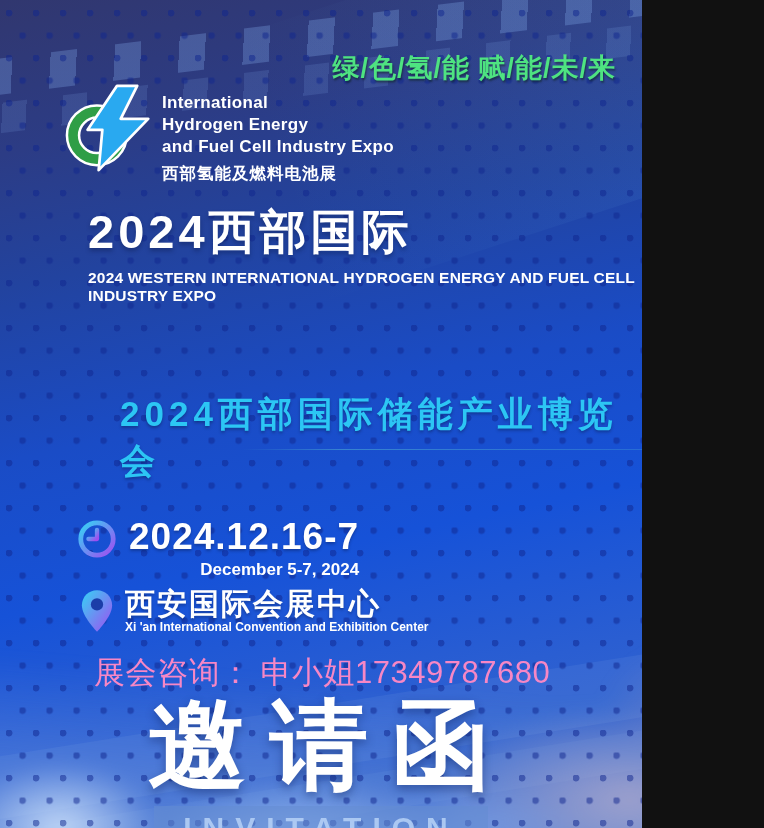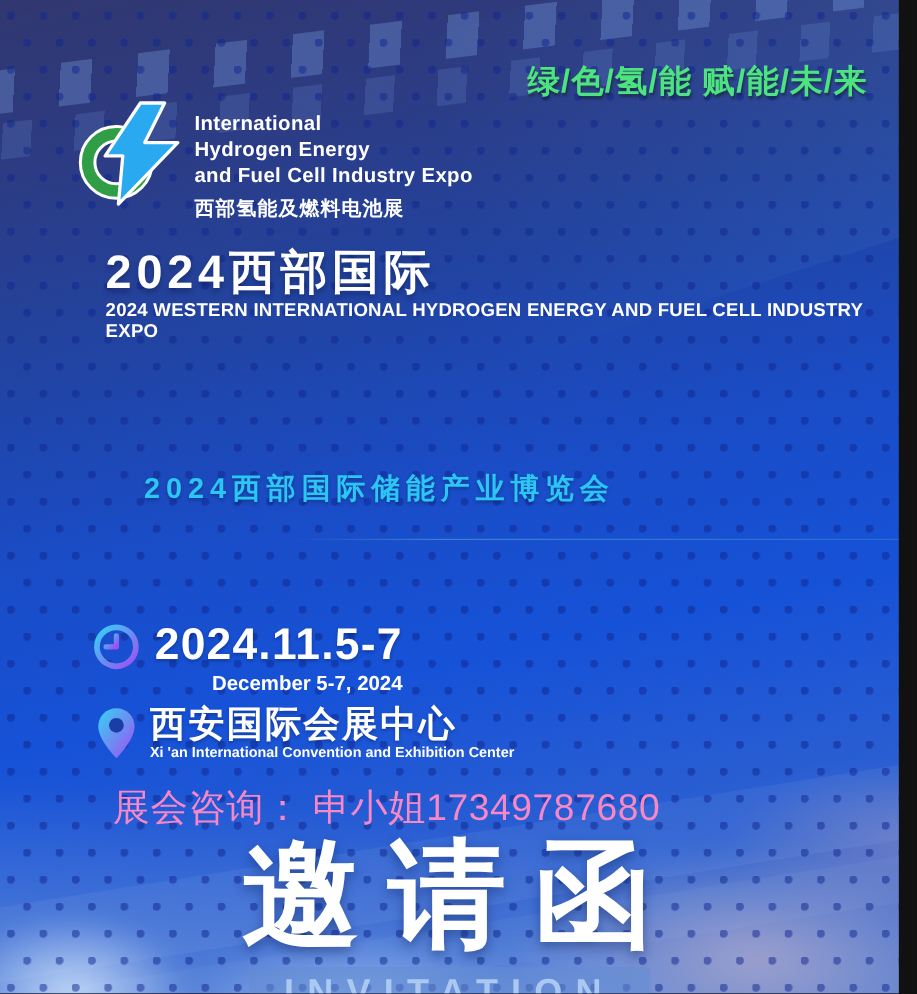--- a/index.html
+++ b/index.html
@@ -1,18 +1,18 @@
 <!DOCTYPE html>
 <html><head>
 <meta charset="utf-8">
 <style>
   html,body{margin:0;padding:0;background:#111;}
   *{box-sizing:border-box;}
   .poster{
-    position:relative;width:749px;height:828px;overflow:hidden;
+    position:relative;width:642px;height:828px;overflow:hidden;
     font-family:"Liberation Sans","DejaVu Sans",sans-serif;
     color:#ffffff;
     background:linear-gradient(168deg,#31376f 0%,#2c3c85 16%,#22439f 30%,#1a4cc6 48%,#1652d8 64%,#2a5ed2 80%,#3d6bc9 100%);
   }
   
   .band{position:absolute;pointer-events:none;}
   .band1{top:4px;left:-80px;width:1050px;height:36px;transform:rotate(-7deg);
     background:repeating-linear-gradient(100deg,rgba(130,170,235,0.30) 0 26px,transparent 26px 64px);}
   .band2{top:46px;left:-60px;width:1050px;height:30px;transform:rotate(-7deg);
     background:repeating-linear-gradient(100deg,rgba(130,170,235,0.16) 0 24px,transparent 24px 60px);}
@@ -40,27 +40,27 @@
   
   .slogan{position:absolute;right:26px;top:50px;font-size:27px;font-weight:800;color:#4ee381;
     letter-spacing:1px;text-shadow:1px 2px 2px rgba(15,35,30,0.55);}
   
   .logo-row{position:absolute;left:62px;top:84px;display:flex;align-items:flex-start;gap:12px;}
   .logo-text{padding-top:8px;}
   .logo-en div{font-size:17px;font-weight:700;line-height:1.3;letter-spacing:0.3px;}
   .logo-cn{font-size:16.5px;font-weight:800;margin-top:5px;letter-spacing:1px;}
   
   .main-title{position:absolute;left:88px;top:206px;text-shadow:0 3px 4px rgba(10,20,60,0.35);}
-  .t1{font-size:39px;font-weight:900;letter-spacing:4px;line-height:1.12;}
+  .t1{font-size:47px;font-weight:900;letter-spacing:4px;line-height:1.12;}
   .t2{font-size:47px;font-weight:900;letter-spacing:0.5px;line-height:1.12;margin-top:3px;}
-  .t-en{font-size:15.5px;font-weight:700;letter-spacing:0.2px;text-shadow:none;}
+  .t-en{font-size:15.5px;font-weight:700;margin-top:10px;letter-spacing:0.2px;text-shadow:none;}
   
   .concurrent{position:absolute;left:86px;top:374px;}
   .conc-label-row{display:flex;align-items:center;gap:7px;font-size:27px;font-weight:800;text-shadow:0 2px 3px rgba(10,20,60,0.35);}
-  .storage-cn{margin:17px 0 3px 34px;font-size:24px;font-weight:800;color:#2cc6f4;letter-spacing:5px;
+  .storage-cn{margin:17px 0 3px 34px;font-size:35px;font-weight:800;color:#2cc6f4;letter-spacing:5px;
     text-shadow:0 2px 3px rgba(10,25,70,0.4);}
   .storage-en{margin-left:34px;font-size:16.5px;font-weight:700;letter-spacing:0.2px;}
   
   .info-row{position:absolute;display:flex;gap:11px;align-items:flex-start;}
   .date-row{left:76px;top:518px;}
   .venue-row{left:80px;top:588px;}
   .date-big{font-size:37px;font-weight:900;line-height:1;letter-spacing:1px;text-shadow:0 2px 3px rgba(10,20,60,0.35);}
   .date-sub{font-size:17px;font-weight:700;margin-top:5px;text-align:right;}
   .venue-cn{font-size:30px;font-weight:700;letter-spacing:2px;line-height:1.05;text-shadow:0 2px 3px rgba(10,20,60,0.35);}
   .venue-en{font-size:12px;font-weight:700;margin-top:0;}
@@ -120,21 +120,21 @@
       <defs>
         <linearGradient id="grad-clock" x1="0" y1="0" x2="1" y2="1">
           <stop offset="0" stop-color="#35d3f5"></stop>
             <stop offset="1" stop-color="#a14df0"></stop>
         </linearGradient>
       </defs>
       <circle cx="22" cy="22" r="17" fill="none" stroke="url(#grad-clock)" stroke-width="5"></circle>
       <path d="M22 12.5 V22 H13" fill="none" stroke="url(#grad-clock)" stroke-width="4.5" stroke-linecap="round" stroke-linejoin="round"></path>
     </svg>
     <div>
-      <div class="date-big">2024.11.5-7</div>
+      <div class="date-big">2024.12.16-7</div>
       <div class="date-sub">December 5-7, 2024</div>
     </div>
   </div>
 
   <div class="info-row venue-row">
     <svg width="34" height="46" viewBox="0 0 36 48" aria-hidden="true">
       <defs>
         <linearGradient id="grad-pin" x1="0" y1="0" x2="1" y2="1">
           <stop offset="0" stop-color="#35d3f5"></stop>
             <stop offset="1" stop-color="#a14df0"></stop>

